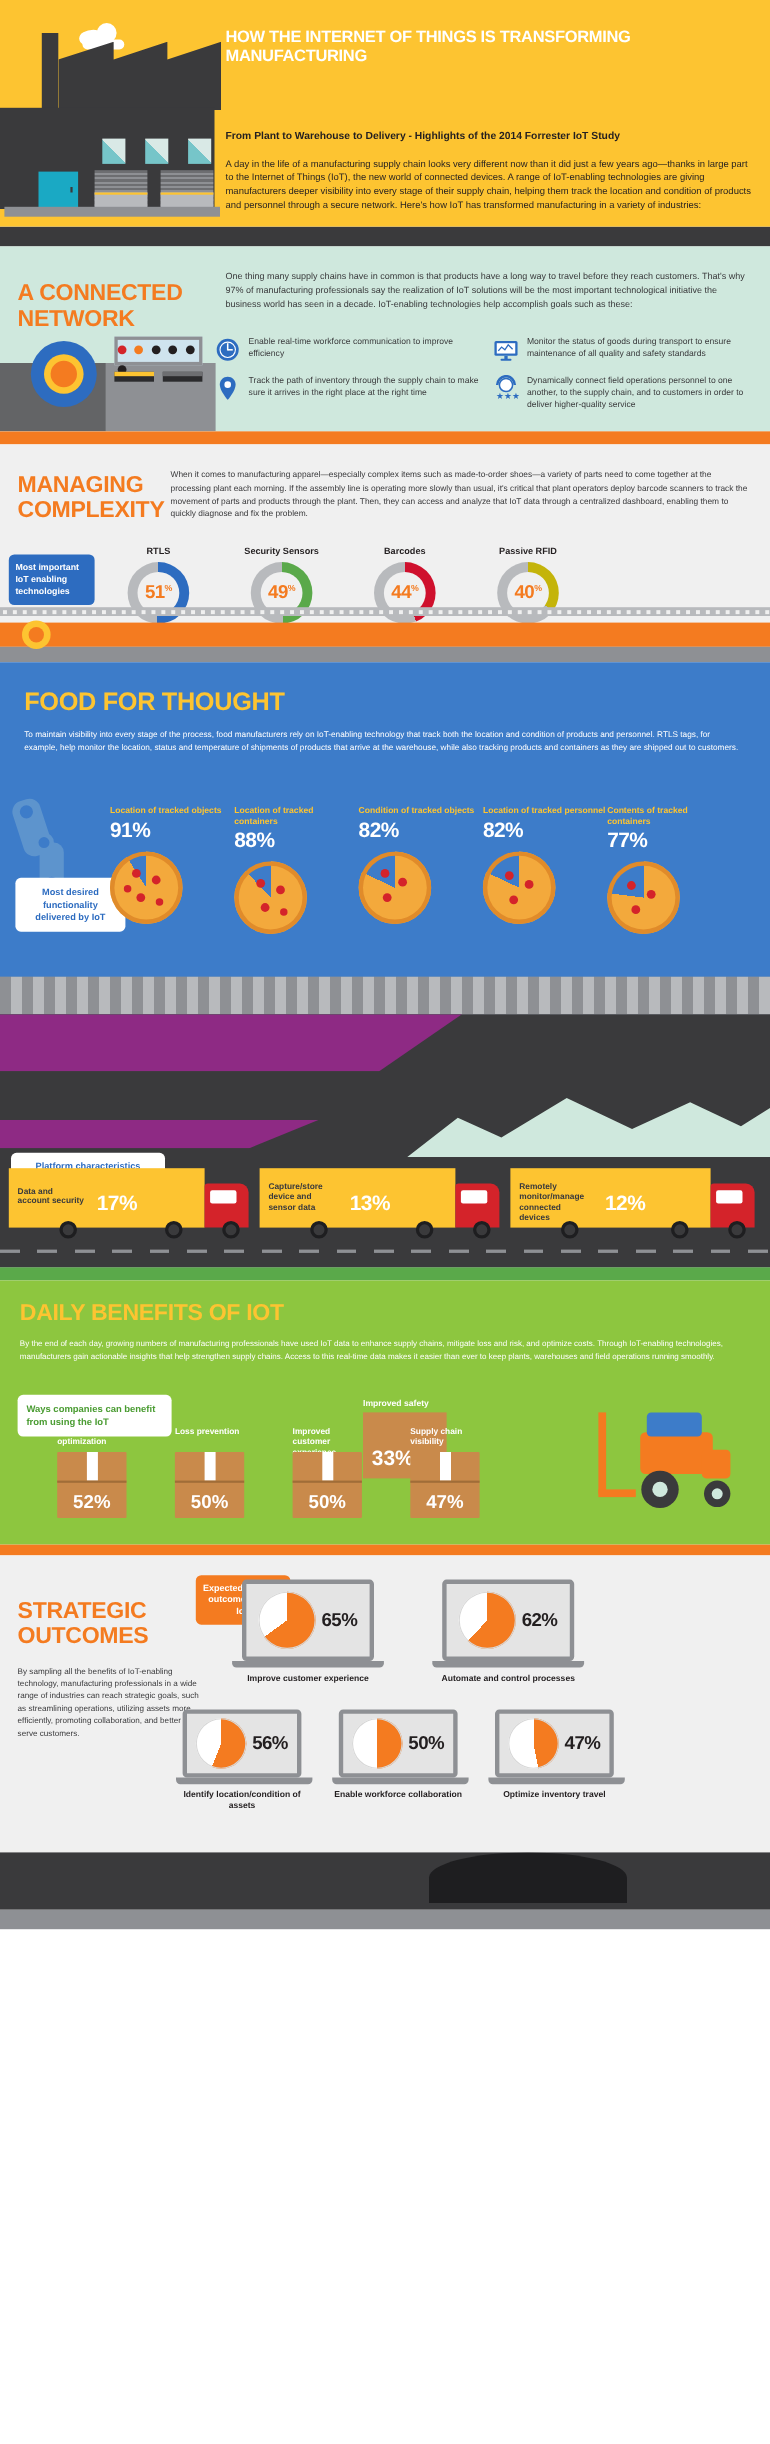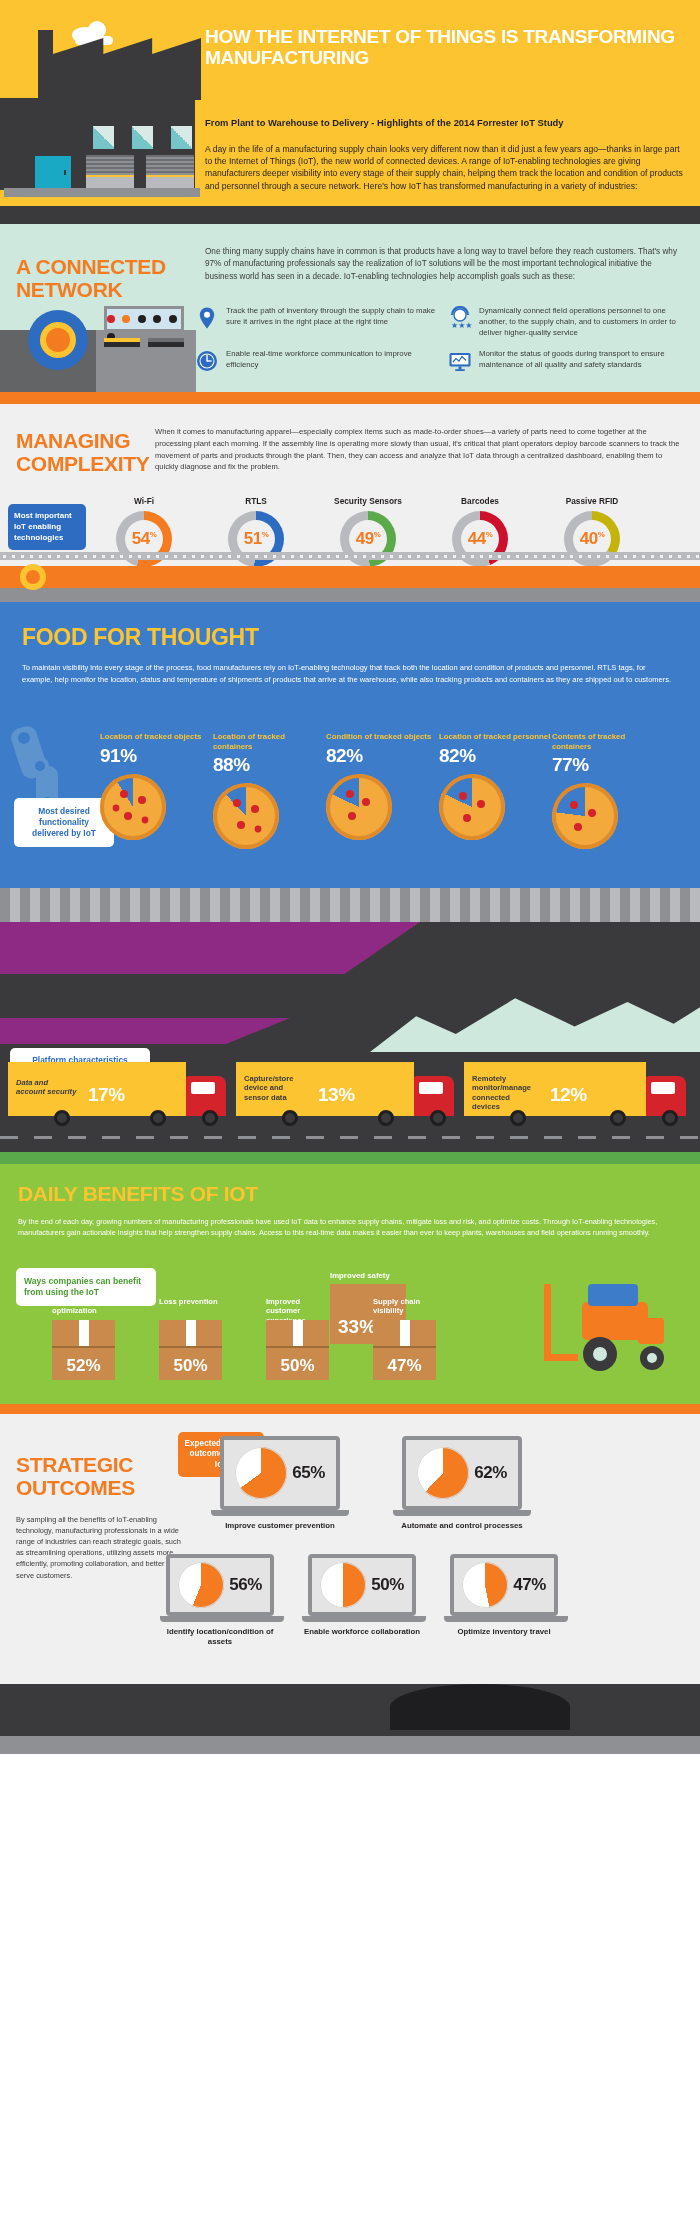--- a/index.html
+++ b/index.html
@@ -16,21 +16,21 @@
     background: #fdc431;
     height: 206px;
     position: relative;
     overflow: hidden;
   }
   .hero-title {
     position: absolute;
     left: 205px; top: 26px; width: 470px;
     color: #ffffff;
     font-weight: bold;
-    font-size: 19px;
+    font-size: 15px;
     line-height: 1.12;
     letter-spacing: -0.3px;
   }
   .hero-sub {
     position: absolute;
     left: 205px; top: 116px; width: 470px;
     color: #231f20;
     font-weight: bold;
     font-size: 9.4px;
     line-height: 1.45;
@@ -259,41 +259,20 @@
             <span class="core"></span>
           </span>
       </div>
     </div>
 
     <div class="bullets">
       <div class="brow">
         <div class="bcell">
           <span class="bico">
             <svg viewBox="0 0 24 24" width="24" height="24">
-                <path d="M12 1.5C8 1.5 4.8 4.7 4.8 8.7c0 5.4 7.2 13.8 7.2 13.8s7.2-8.4 7.2-13.8c0-4-3.2-7.2-7.2-7.2z" fill="#2d6cc0"></path>
-                <circle cx="12" cy="8.7" r="3" fill="#fff"></circle>
-              </svg>
-          </span>
-          <span class="btxt">Track the path of inventory through the supply chain to make sure it arrives in the right place at the right time</span>
-        </div>
-        <div class="bcell">
-          <span class="bico">
-            <svg viewBox="0 0 24 24" width="24" height="24">
-                <path d="M4 9a8 8 0 1 1 16 0" fill="none" stroke="#2d6cc0" stroke-width="2.3"></path>
-                <circle cx="12" cy="9" r="6" fill="#fff" stroke="#2d6cc0" stroke-width="1.4"></circle>
-                <text x="3" y="22" font-size="8" fill="#2d6cc0">★★★</text>
-              </svg>
-          </span>
-          <span class="btxt">Dynamically connect field operations personnel to one another, to the supply chain, and to customers in order to deliver higher-quality service</span>
-        </div>
-      </div>
-      <div class="brow">
-        <div class="bcell">
-          <span class="bico">
-            <svg viewBox="0 0 24 24" width="24" height="24">
                 <circle cx="12" cy="12" r="10" fill="#2d6cc0"></circle>
                 <circle cx="12" cy="12" r="7.5" fill="#fff"></circle>
                 <circle cx="12" cy="12" r="6.5" fill="#2d6cc0"></circle>
                 <rect x="11.3" y="6" width="1.4" height="6.6" fill="#fff"></rect>
                 <rect x="12" y="11.3" width="4.6" height="1.4" fill="#fff"></rect>
               </svg>
           </span>
           <span class="btxt">Enable real-time workforce communication to improve efficiency</span>
         </div>
         <div class="bcell">
@@ -302,39 +281,52 @@
                 <rect x="1.5" y="4" width="21" height="13.5" rx="1.5" fill="#2d6cc0"></rect>
                 <rect x="3.6" y="6" width="16.8" height="9.4" fill="#fff"></rect>
                 <polyline points="5,13 8,9.5 11,12 14,7.5 18,11.5" fill="none" stroke="#2d6cc0" stroke-width="1.2"></polyline>
                 <rect x="10.5" y="17.5" width="3" height="3" fill="#2d6cc0"></rect>
                 <rect x="7" y="20.2" width="10" height="1.8" rx="0.9" fill="#2d6cc0"></rect>
               </svg>
           </span>
           <span class="btxt">Monitor the status of goods during transport to ensure maintenance of all quality and safety standards</span>
         </div>
       </div>
+      <div class="brow">
+        <div class="bcell">
+          <span class="bico">
+            <svg viewBox="0 0 24 24" width="24" height="24">
+                <path d="M12 1.5C8 1.5 4.8 4.7 4.8 8.7c0 5.4 7.2 13.8 7.2 13.8s7.2-8.4 7.2-13.8c0-4-3.2-7.2-7.2-7.2z" fill="#2d6cc0"></path>
+                <circle cx="12" cy="8.7" r="3" fill="#fff"></circle>
+              </svg>
+          </span>
+          <span class="btxt">Track the path of inventory through the supply chain to make sure it arrives in the right place at the right time</span>
+        </div>
+        <div class="bcell">
+          <span class="bico">
+            <svg viewBox="0 0 24 24" width="24" height="24">
+                <path d="M4 9a8 8 0 1 1 16 0" fill="none" stroke="#2d6cc0" stroke-width="2.3"></path>
+                <circle cx="12" cy="9" r="6" fill="#fff" stroke="#2d6cc0" stroke-width="1.4"></circle>
+                <text x="3" y="22" font-size="8" fill="#2d6cc0">★★★</text>
+              </svg>
+          </span>
+          <span class="btxt">Dynamically connect field operations personnel to one another, to the supply chain, and to customers in order to deliver higher-quality service</span>
+        </div>
+      </div>
     </div>
   </section>
 
   <div class="orange-rule"></div>
   <section class="complex">
     <h2 class="sec-title-orange cx-title">MANAGING COMPLEXITY</h2>
     <p class="cx-body">When it comes to manufacturing apparel—especially complex items such as made-to-order shoes—a variety of parts need to come together at the processing plant each morning. If the assembly line is operating more slowly than usual, it's critical that plant operators deploy barcode scanners to track the movement of parts and products through the plant. Then, they can access and analyze that IoT data through a centralized dashboard, enabling them to quickly diagnose and fix the problem.</p>
 
     <div class="blue-tag">Most important IoT enabling technologies</div>
 
     <div class="donuts">
-      <div class="dcell">
-        <div class="dlabel">Wi-Fi</div>
-        <div class="donut" style="background:conic-gradient(#f47b20 0% 54%, #b8babd 54% 100%)">
-          <span class="hole">
-              <span class="dval"><span>54</span><sup>%</sup></span>
-            </span>
-        </div>
-      </div>
       <div class="dcell">
         <div class="dlabel">RTLS</div>
         <div class="donut" style="background:conic-gradient(#2d6cc0 0% 51%, #b8babd 51% 100%)">
           <span class="hole">
               <span class="dval"><span>51</span><sup>%</sup></span>
             </span>
         </div>
       </div>
       <div class="dcell">
         <div class="dlabel">Security Sensors</div>
@@ -457,21 +449,21 @@
     <div class="hill-purple"></div>
     <div class="hill-purple2"></div>
     <div class="hill-mint"></div>
 
     <div class="plat-tag">Platform characteristics important to IoT deployment</div>
 
     <div class="trucks">
 
       <div class="truck" style="left:8px; width:222px;">
         <div class="t-trailer" style="left:0; width:178px;"></div>
-        <div class="t-text" style="left:8px; top:16px; width:62px;font-style:italic;">Data and account security</div>
+        <div class="t-text" style="left:8px; top:16px; width:62px;">Data and account security</div>
         <div class="t-val" style="left:80px; top:22px;"><span>17</span>%</div>
         <div class="t-cab" style="left:178px;">
             <span class="t-cabwin"></span>
           </div>
         <div class="t-wheel" style="left:46px"></div>
           <div class="t-wheel" style="left:142px"></div>
           <div class="t-wheel" style="left:194px"></div>
       </div>
 
       <div class="truck" style="left:236px; width:222px;">
@@ -572,21 +564,21 @@
 
     <div class="laptops-top">
       <div class="laptop">
         <div class="lt-screen">
           <span class="pie-wrap">
             <span class="pie" style="background:conic-gradient(#f47b20 0% 65%, #ffffff 65% 100%); box-shadow: inset 0 0 0 1px #d8d8d8;"></span>
             <span class="pie-val"><span>65</span>%</span>
           </span>
         </div>
         <div class="lt-base"></div>
-        <div class="lt-lab">Improve customer prevention</div>
+        <div class="lt-lab">Improve customer experience</div>
       </div>
       <div class="laptop">
         <div class="lt-screen">
           <span class="pie-wrap">
             <span class="pie" style="background:conic-gradient(#f47b20 0% 62%, #ffffff 62% 100%); box-shadow: inset 0 0 0 1px #d8d8d8;"></span>
             <span class="pie-val"><span>62</span>%</span>
           </span>
         </div>
         <div class="lt-base"></div>
         <div class="lt-lab">Automate and control processes</div>

